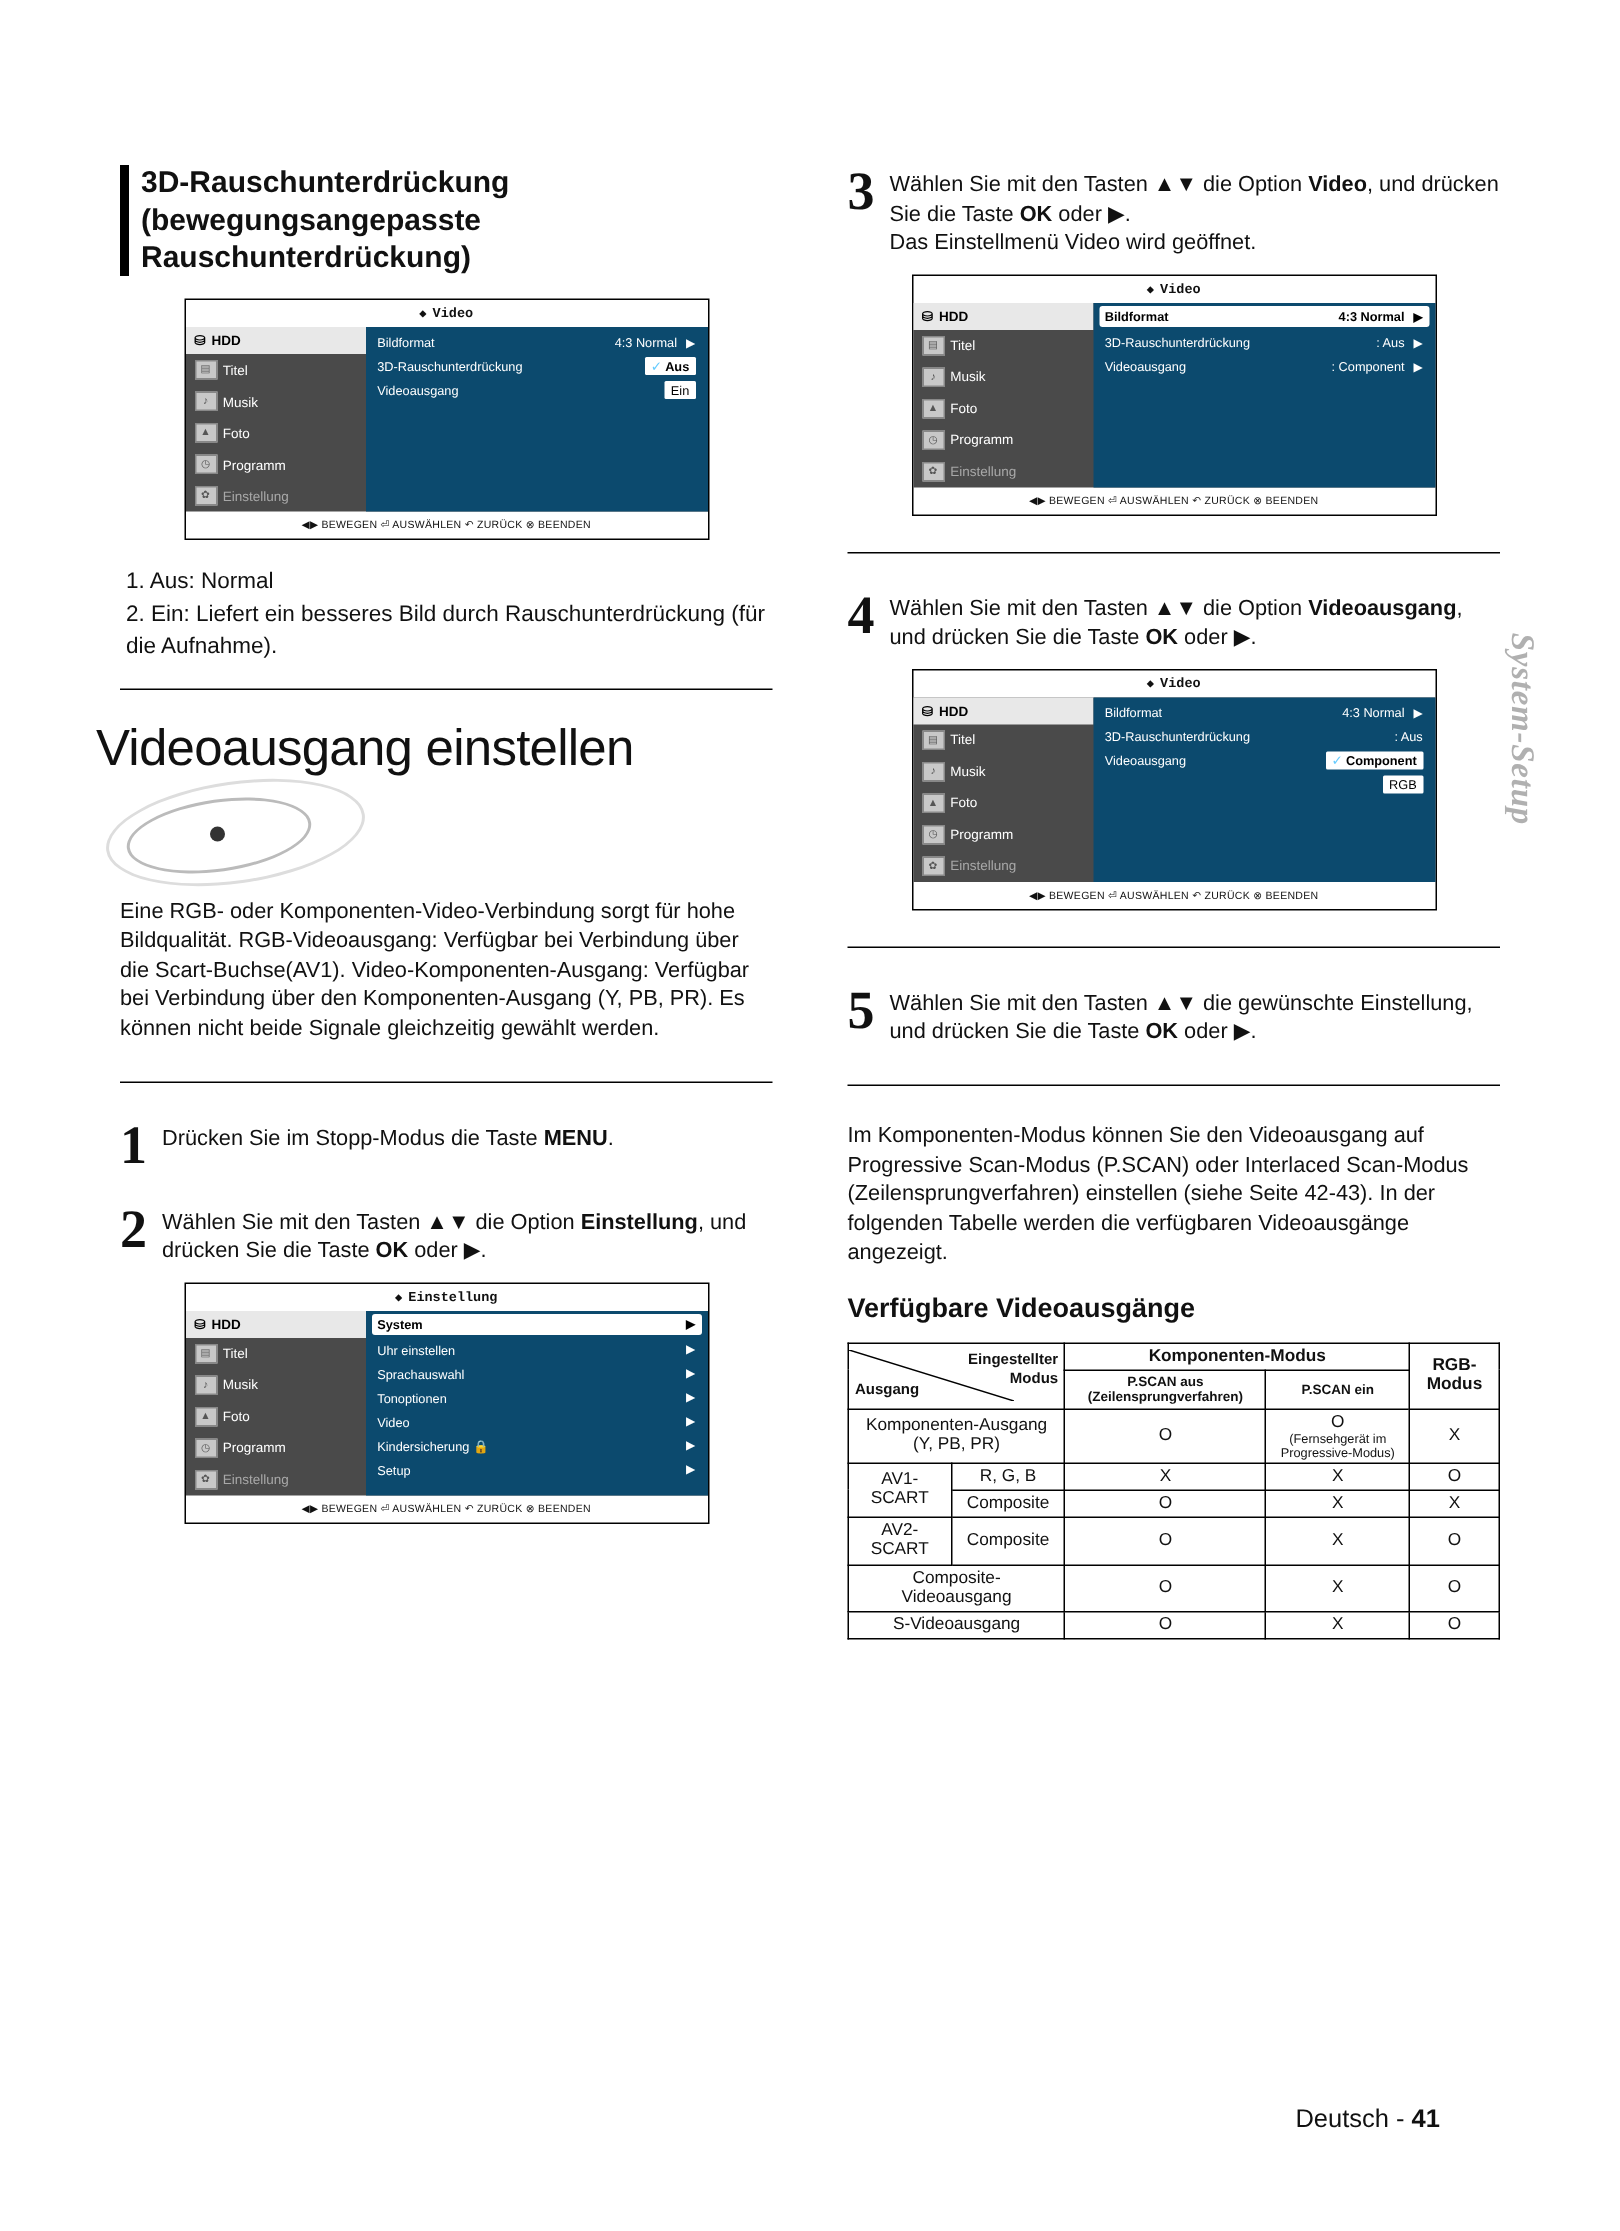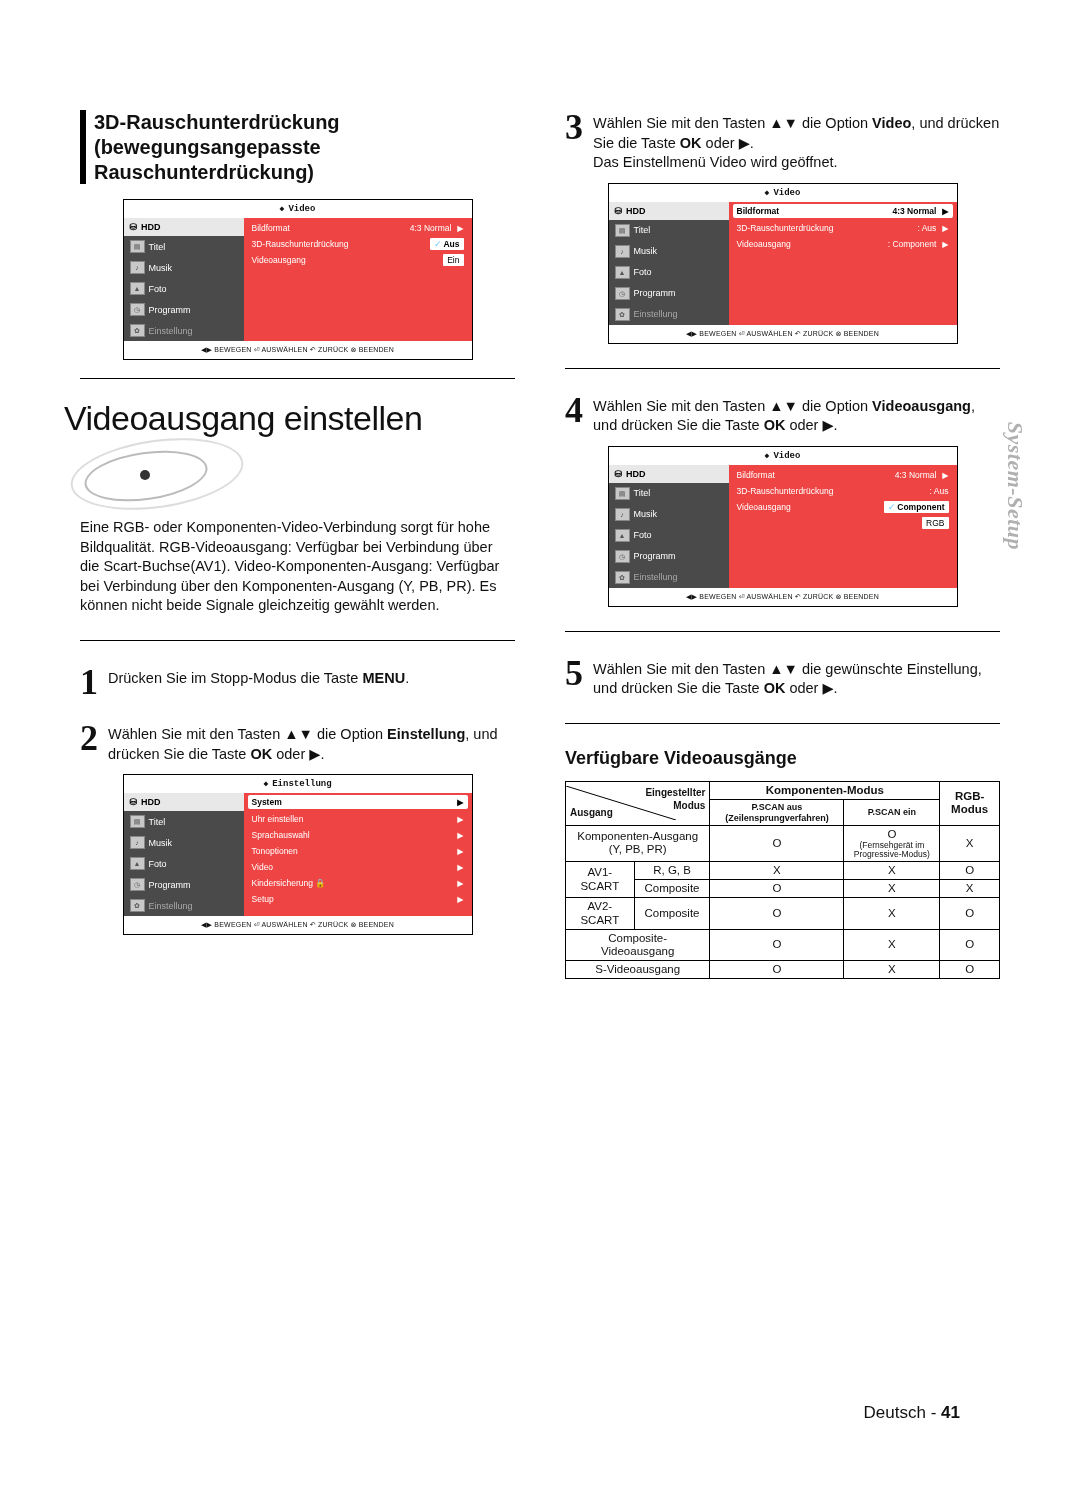--- a/index.html
+++ b/index.html
@@ -52,21 +52,21 @@
     padding: 4px 0;
     font-family: Liberation Mono, monospace;
   }
   .tv-top .diamond { font-size: 8px; margin-right:4px; }
   .tv-body { display: flex; background:#4a4a4a; }
   .tv-nav { width: 120px; }
   .tv-nav div { padding: 4px 6px; color:#fff; display:flex; align-items:center; gap:4px; }
   .tv-nav .hl { background:#e8e8e8; color:#000; font-weight:bold; border-radius:0; }
   .tv-nav .dim { color:#a8a8a8; }
   .nav-icon { display:inline-block; width:13px; height:11px; background:#c8c8c8; border:1px solid #888; font-size:7px; text-align:center; line-height:11px; color:#555; }
-  .tv-right { flex:1; background:#ef4444; padding: 2px 0; }
+  .tv-right { flex:1; background:#0c4a6e; padding: 2px 0; }
   .tv-row { display:flex; padding:3px 8px 3px 8px; color:#fff; font-size:8.5px; justify-content:space-between; align-items:center;}
   .tv-row .lab { flex:1; }
   .tv-row .val { text-align:right; white-space:nowrap; }
   .tv-row .arr { margin-left:6px; font-size:8px; }
   .tv-row.sel { background:#fff; color:#000; font-weight:bold; border-radius:2px; margin:0 4px 2px 4px; padding:2px 4px; }
   .tv-row .check { color:#6cf; margin-right:2px; font-size:9px; }
   .tv-foot {
     text-align:center; font-size:7px; padding:5px 0; letter-spacing:0.2px;
   }
 
@@ -168,20 +168,24 @@
           </div>
           <div class="tv-row">
               <span class="lab">Videoausgang</span>
               <span class="val"><span class="pop"><span>Ein</span></span></span>
             </div>
         </div>
       </div>
       <div class="tv-foot">◀▶ BEWEGEN   ⏎ AUSWÄHLEN   ↶ ZURÜCK   ⊗ BEENDEN</div>
     </div>
 
+    <div class="notes">
+      <div>1. Aus: Normal</div>
+      <div>2. Ein: Liefert ein besseres Bild durch Rauschunterdrückung (für die Aufnahme).</div>
+    </div>
 
     <div class="hr"></div>
 
     <div class="fancy-title">Videoausgang einstellen</div>
     <div class="fancy-graphic">
       <div class="ring ring2"></div>
       <div class="ring"></div>
       <div class="dot"></div>
     </div>
 
@@ -383,20 +387,21 @@
 
     <div class="hr-light"></div>
 
     <div class="step">
       <div class="num">5</div>
       <div class="txt"><span>Wählen Sie mit den Tasten ▲▼ die gewünschte Einstellung, und drücken Sie die Taste </span><b>OK</b><span> oder ▶.</span></div>
     </div>
 
     <div class="hr-light"></div>
 
+    <div class="paragraph">Im Komponenten-Modus können Sie den Videoausgang auf Progressive Scan-Modus (P.SCAN) oder Interlaced Scan-Modus (Zeilensprungverfahren) einstellen (siehe Seite 42-43). In der folgenden Tabelle werden die verfügbaren Videoausgänge angezeigt.</div>
 
     <div class="sub-title">Verfügbare Videoausgänge</div>
 
     <table class="out-table">
       <tbody>
           <tr>
         <th rowspan="2" colspan="2" class="diag">
           <div style="position:relative;height:34px;">
             <svg width="110" height="34" style="position:absolute;left:0;top:0">
                   <line x1="0" y1="0" x2="110" y2="34" stroke="#000" stroke-width="1"></line>

